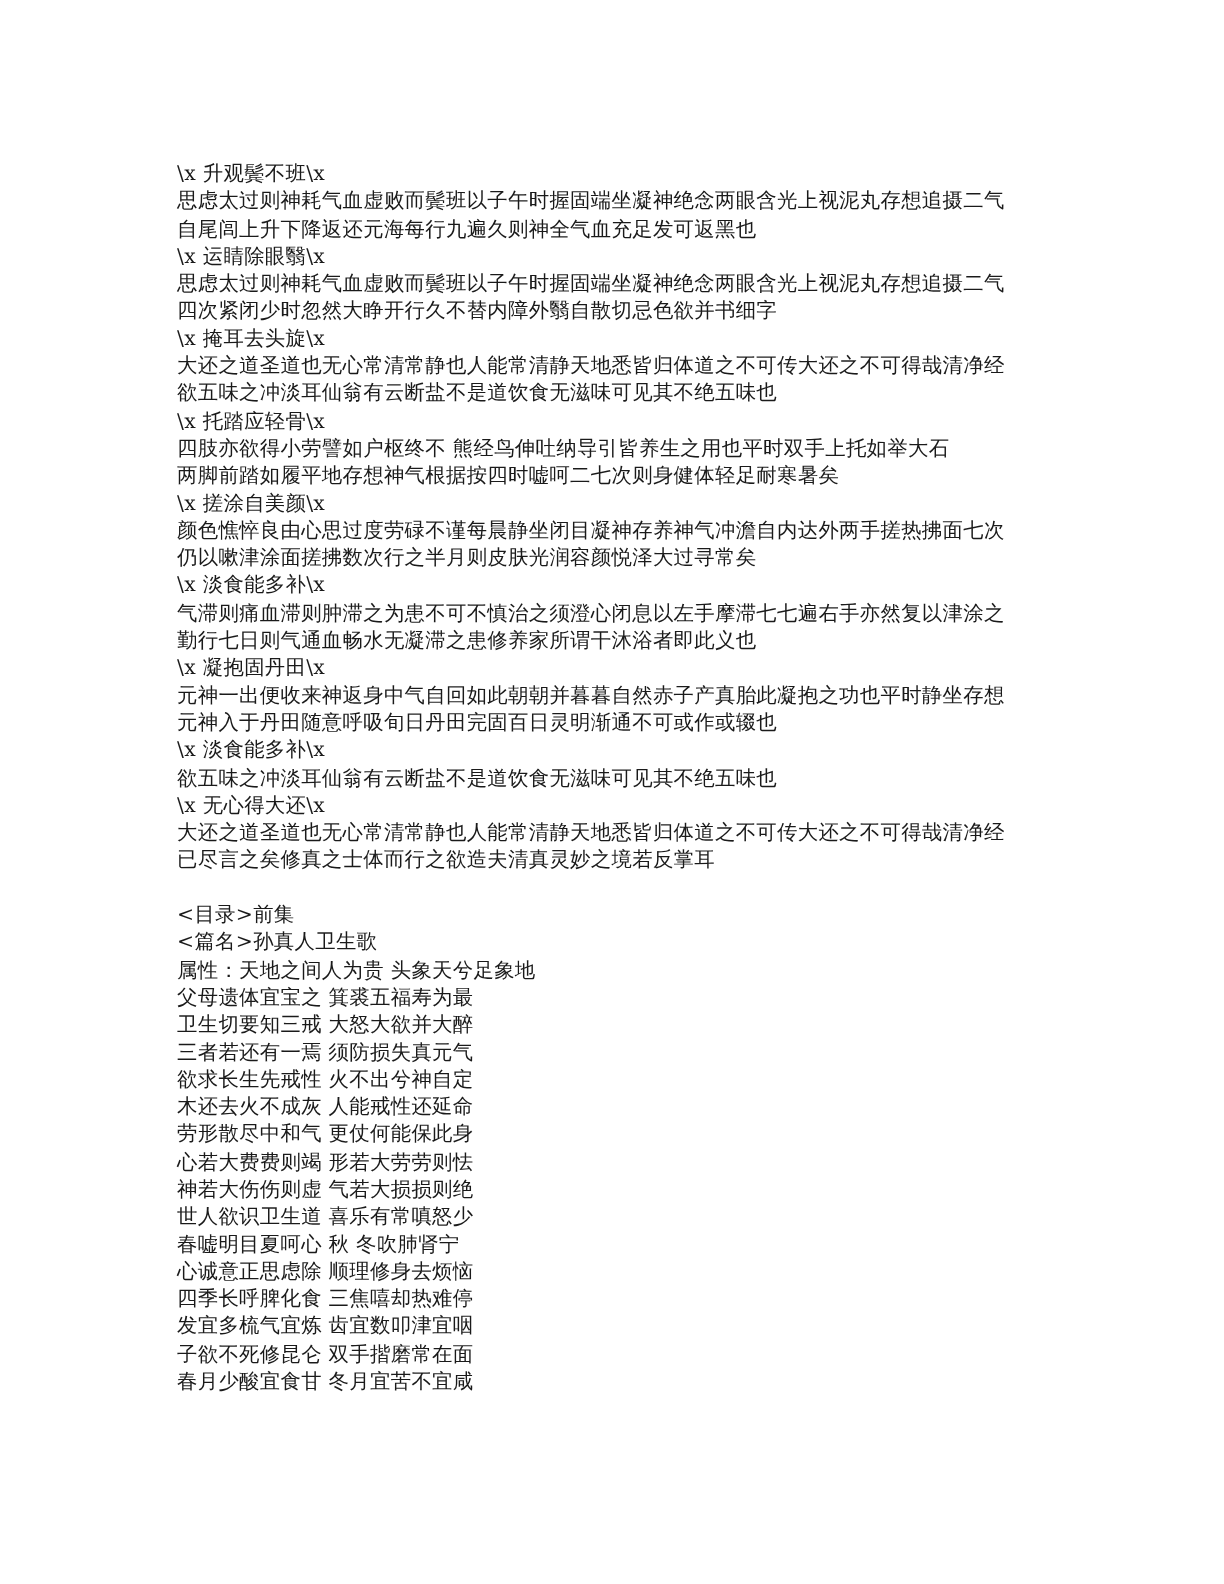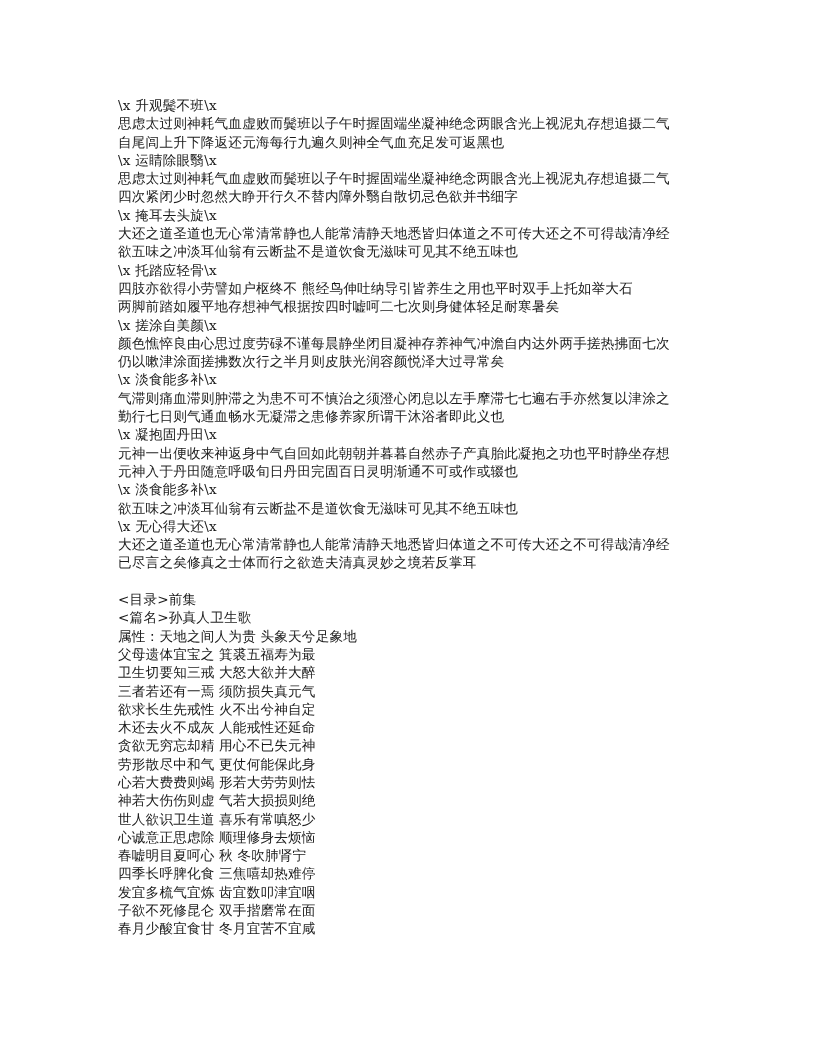--- a/index.html
+++ b/index.html
@@ -2,21 +2,21 @@
 <html><head>
   <meta charset="utf-8">
   <style>
     html, body { margin: 0; padding: 0; background: #ffffff; }
     body {
       width: 816px; height: 1056px; position: relative; overflow: hidden;
       font-family: "DejaVu Serif", "Liberation Serif", serif;
       color: #1a1a1a;
     }
     .page {
-      position: absolute; left: 118px; top: 96px; width: 580px;
+      position: absolute; left: 118px; top: 107px; width: 580px;
       font-size: 13.6px; line-height: 18.3px;
       letter-spacing: 0.2px;
     }
     .line { white-space: nowrap; height: 18.3px; }
     .blank { height: 18.3px; }
   </style>
 </head>
 <body>
 
 <div class="page">
@@ -69,25 +69,24 @@
 
   <div>
     <div class="line">&lt;目录&gt;前集</div>
     <div class="line">&lt;篇名&gt;孙真人卫生歌</div>
     <div class="line">属性：天地之间人为贵  头象天兮足象地</div>
     <div class="line">父母遗体宜宝之  箕裘五福寿为最</div>
     <div class="line">卫生切要知三戒  大怒大欲并大醉</div>
     <div class="line">三者若还有一焉  须防损失真元气</div>
     <div class="line">欲求长生先戒性  火不出兮神自定</div>
     <div class="line">木还去火不成灰  人能戒性还延命</div>
-    <div class="line">贪欲无穷忘却精  用心不已失元神</div>
     <div class="line">劳形散尽中和气  更仗何能保此身</div>
     <div class="line">心若大费费则竭  形若大劳劳则怯</div>
     <div class="line">神若大伤伤则虚  气若大损损则绝</div>
     <div class="line">世人欲识卫生道  喜乐有常嗔怒少</div>
+    <div class="line">春嘘明目夏呵心  秋  冬吹肺肾宁</div>
     <div class="line">心诚意正思虑除  顺理修身去烦恼</div>
-    <div class="line">春嘘明目夏呵心  秋  冬吹肺肾宁</div>
     <div class="line">四季长呼脾化食  三焦嘻却热难停</div>
     <div class="line">发宜多梳气宜炼  齿宜数叩津宜咽</div>
     <div class="line">子欲不死修昆仑  双手揩磨常在面</div>
     <div class="line">春月少酸宜食甘  冬月宜苦不宜咸</div>
   </div>
 </div>
 
 </body></html>

